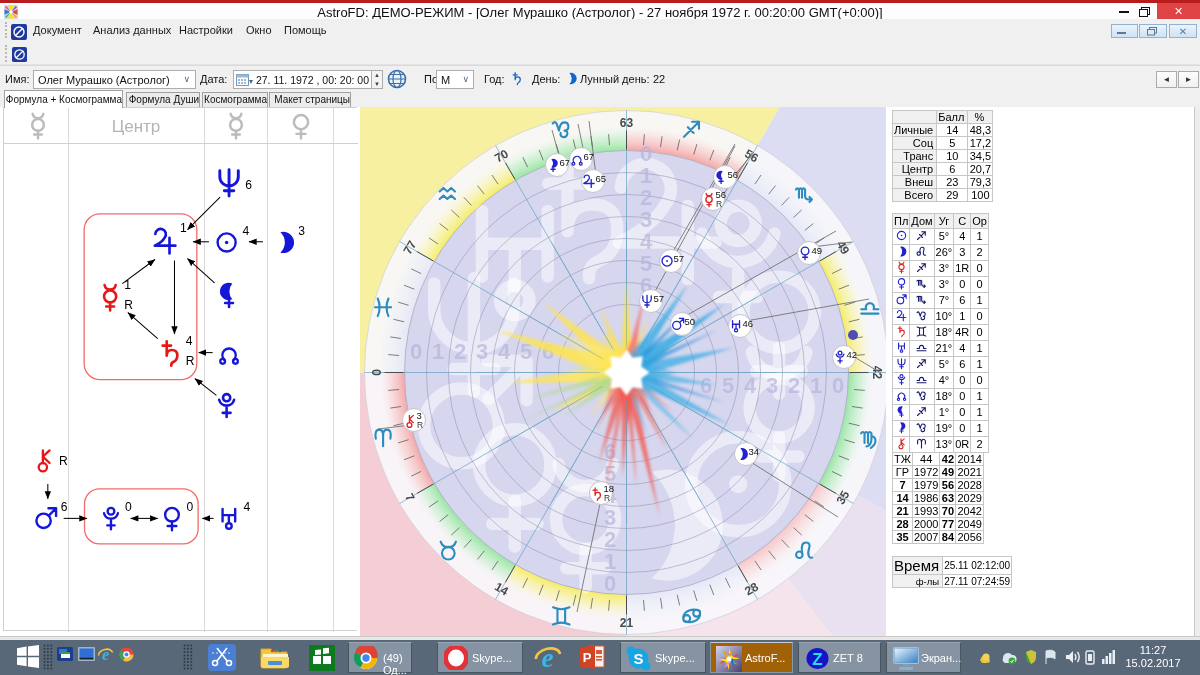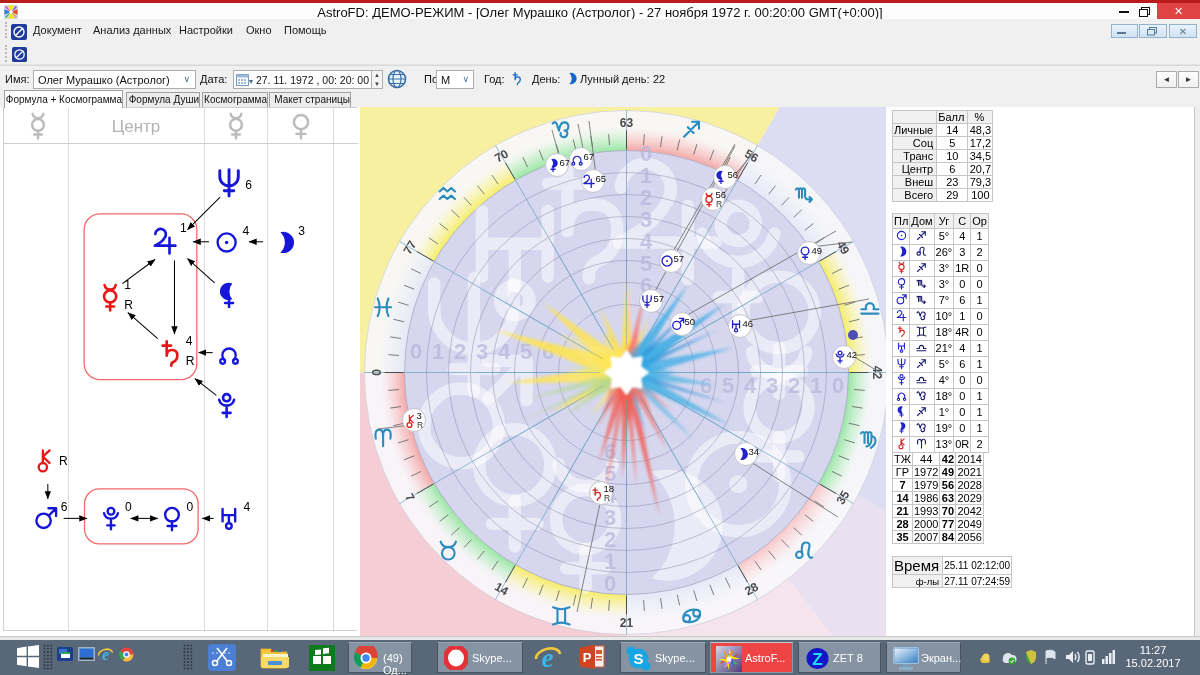--- a/index.html
+++ b/index.html
@@ -33,21 +33,21 @@
 #rightpanel{left:886px;top:0;width:314px;height:529px;background:#fff}
 
 table{border-collapse:collapse;font-size:11px;color:#000}
 td{border:1px solid #c6c6c6;padding:0 1px;height:13px;text-align:center;white-space:nowrap}
 table.t2 td{height:14.5px;padding:0 1px}
 td.lab{background:#f0f0f0;text-align:right;padding-right:3px}
 
 #bstrip{left:0;top:636px;width:1200px;height:4px;background:#e8e8e8;border-top:1px solid #c8c8c8}
 #taskbar{left:0;top:640px;width:1200px;height:35px;background:#596879}
 .tbtn{position:absolute;top:2px;height:31px;background:#8593a3;border:1px solid #47555f;border-top-color:#9aa6b2;color:#fff;font-size:11px}
-.tbtn.active{background:#ef4444;border-color:#8a98a4;border-top-color:#c2cad4}
+.tbtn.active{background:#a16207;border-color:#8a98a4;border-top-color:#c2cad4}
 .tbtn span{position:absolute;left:34px;top:9px}
 #clock{left:1122px;top:4px;width:62px;color:#fff;font-size:11px;text-align:center;line-height:13px}
 </style></head>
 <body>
 <div class="abs" id="titlebar">
   <div class="abs" id="title-txt">AstroFD: ДЕМО-РЕЖИМ - [Олег Мурашко (Астролог) - 27 ноября 1972 г. 00:20:00 GMT(+0:00)]</div>
   <svg class="abs" style="left:4px;top:2px" width="14" height="14" viewBox="0 0 14 14">
       <rect width="14" height="14" fill="#cfd8ea"></rect>
       <g>
         <polygon points="7,7 4.2,0.5 9.8,0.5" fill="#ffe400"></polygon>

